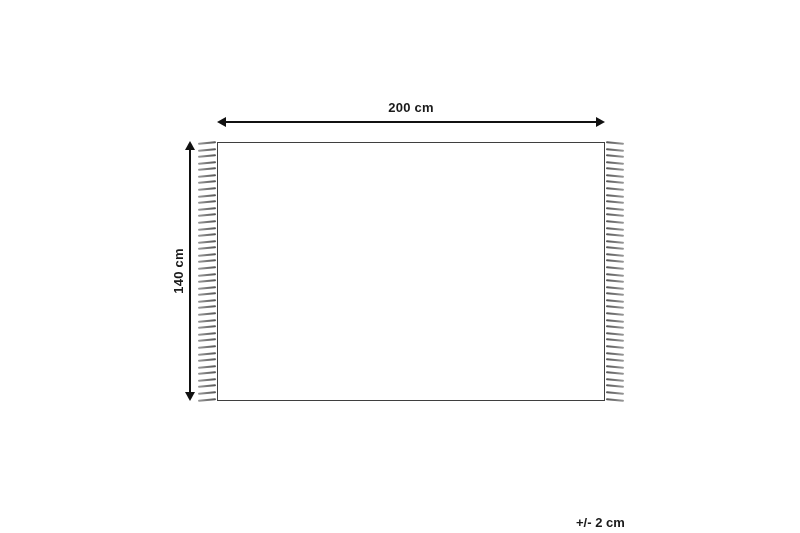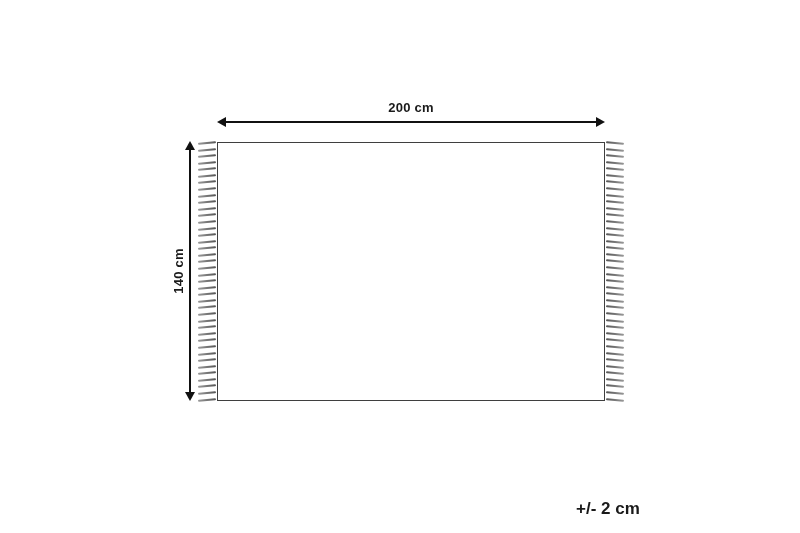--- a/index.html
+++ b/index.html
@@ -135,24 +135,24 @@
     left: 149px;
     top: 263px;
     width: 60px;
     height: 16px;
     text-align: center;
     transform: rotate(-90deg);
   }
   .tolerance-label {
     position: absolute;
     left: 576px;
-    top: 499px;
+    top: 515px;
     color: var(--text);
     font-weight: bold;
-    font-size: 17px;
+    font-size: 13px;
     white-space: nowrap;
   }
 </style>
 </head>
 <body>
 
 <div class="canvas">
 
   <div class="dim-label width-label">200 cm</div>
 

